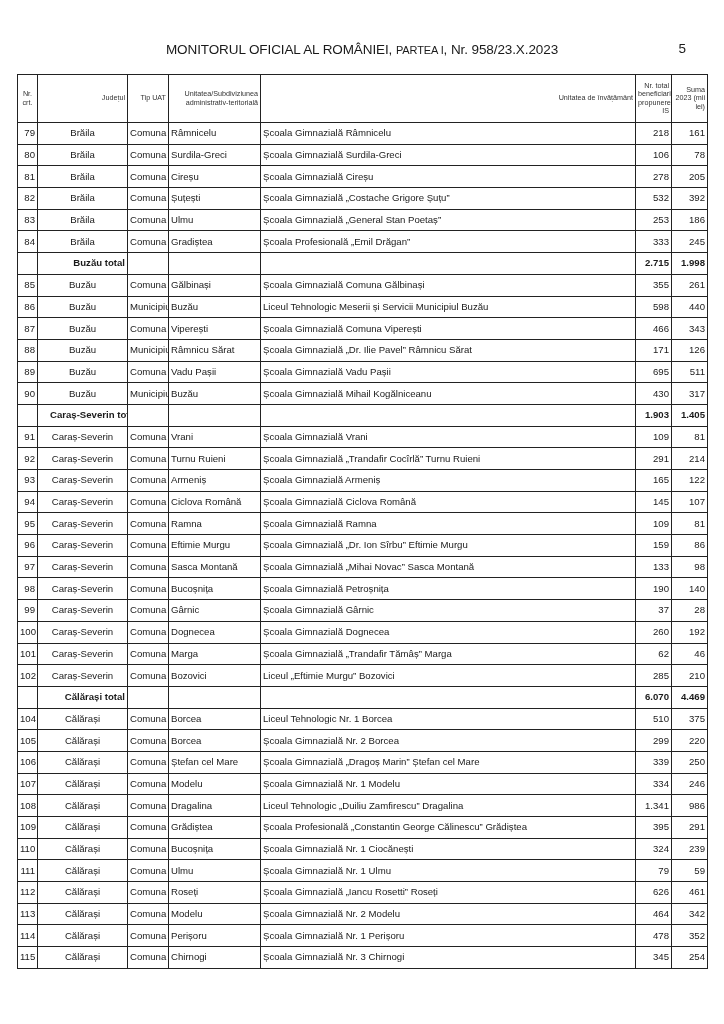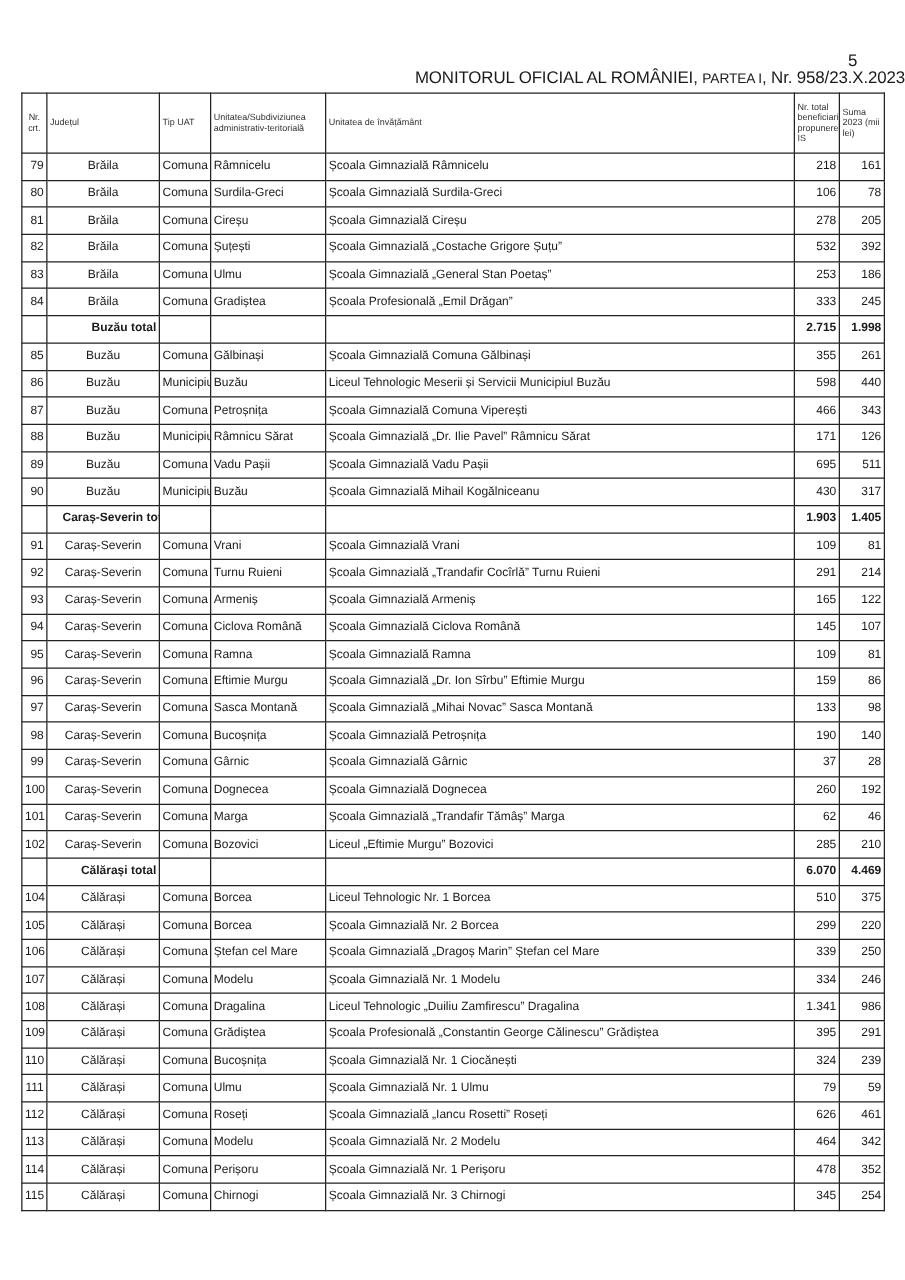--- a/index.html
+++ b/index.html
@@ -1,28 +1,28 @@
 <!DOCTYPE html>
 <html><head>
 <meta charset="utf-8">
 <style>
   html, body { margin: 0; padding: 0; background: #ffffff; }
   body { width: 724px; height: 1024px; position: relative; overflow: hidden;
          font-family: "Liberation Sans", sans-serif; color: #1a1a1a; }
   .page-header { position: absolute; top: 42px; left: 0; width: 724px; height: 20px; }
-  .page-title { position: absolute; left: 0; width: 724px; text-align: right; top: 12px;
+  .page-title { position: absolute; left: 0; width: 724px; text-align: center; top: 0;
                 font-size: 13.5px; letter-spacing: -0.1px; }
   .page-title .small { font-size: 11px; }
   .page-number { position: absolute; right: 38px; top: -1px; font-size: 13.5px; }
   table.main { position: absolute; left: 17px; top: 74px; border-collapse: collapse;
                table-layout: fixed; width: 690px; }
   table.main td, table.main th { border: 1px solid #222; padding: 0 2px; overflow: hidden;
                white-space: nowrap; font-size: 9.6px; height: 20.7px; line-height: 12px; }
   table.main th { font-weight: normal; font-size: 7.2px; line-height: 8.5px; color: #333;
-               height: 47px; text-align: left; vertical-align: middle; white-space: normal; }
+               height: 47px; text-align: right; vertical-align: middle; white-space: normal; }
   table.main th.left { text-align: center; }
   td.nr { text-align: right; padding-right: 2px; }
   td.center { text-align: center; }
   td.left { text-align: left; }
   td.num { text-align: right; padding-right: 2px; }
   tr.total td { font-weight: bold; }
   tr.total td.label { text-align: right; padding-left: 12px; }
 </style>
 </head>
 <body>
@@ -132,21 +132,21 @@
         <td class="center">Municipiu</td>
         <td class="left">Buzău</td>
         <td class="left">Liceul Tehnologic Meserii și Servicii Municipiul Buzău</td>
         <td class="num">598</td>
         <td class="num">440</td>
       </tr>
       <tr>
         <td class="nr">87</td>
         <td class="center">Buzău</td>
         <td class="center">Comuna</td>
-        <td class="left">Petroșnița</td>
+        <td class="left">Viperești</td>
         <td class="left">Școala Gimnazială Comuna Viperești</td>
         <td class="num">466</td>
         <td class="num">343</td>
       </tr>
       <tr>
         <td class="nr">88</td>
         <td class="center">Buzău</td>
         <td class="center">Municipiu</td>
         <td class="left">Râmnicu Sărat</td>
         <td class="left">Școala Gimnazială „Dr. Ilie Pavel” Râmnicu Sărat</td>

